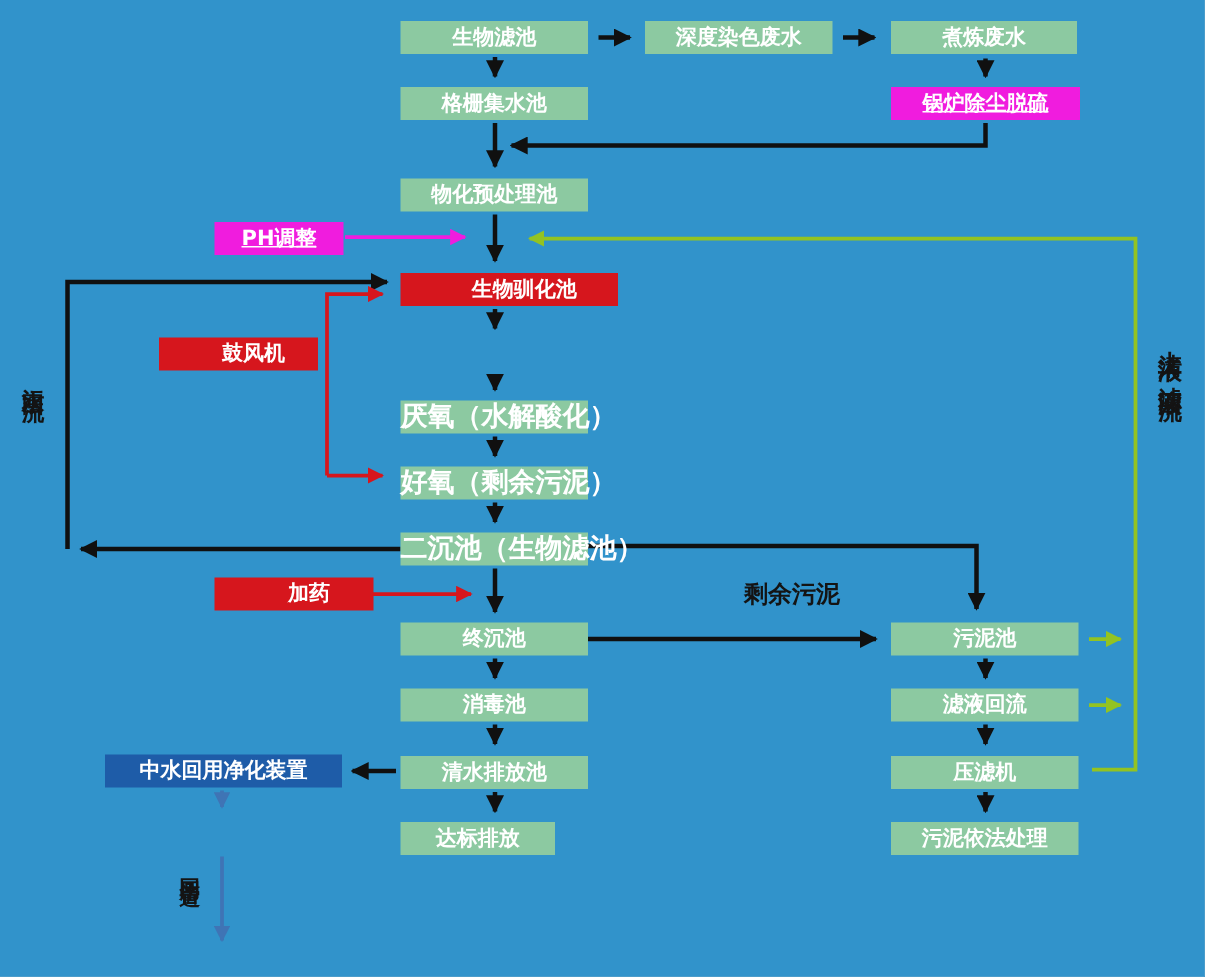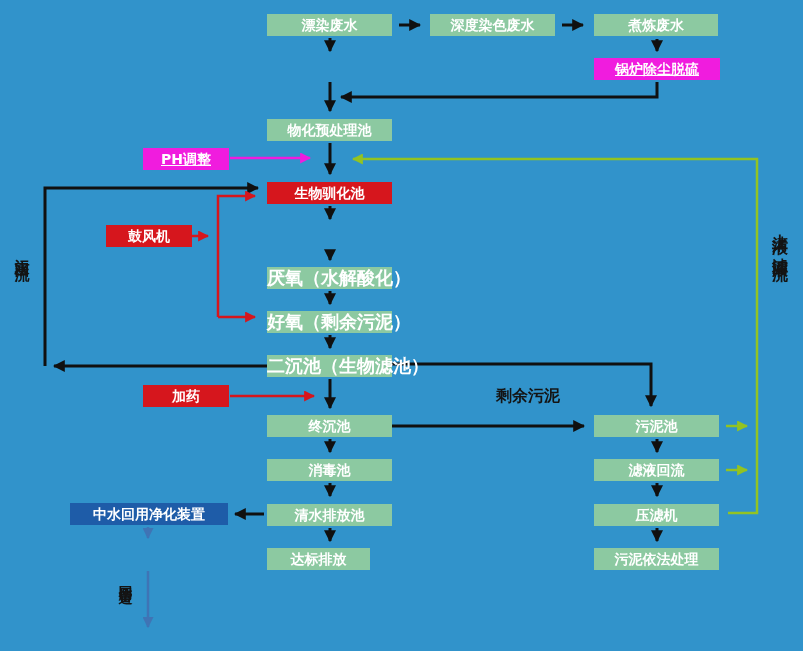--- a/index.html
+++ b/index.html
@@ -16,21 +16,21 @@
   #wires{position:absolute;left:0;top:0;pointer-events:none;}
 
   .node{
     position:absolute;
     height:22px;line-height:22px;
     text-align:center;
     color:#ffffff;font-weight:bold;font-size:14px;
     white-space:nowrap;
   }
   .g{background:var(--node-green,#8CC9A1);}
-  .r{background:var(--node-red,#D6161D);}
+  .r{background:var(--node-red,#D6161D);padding-left:20px;}
   .m{background:var(--node-magenta,#F01CDE);text-decoration:underline;}
   .db{background:var(--node-dark-blue,#1E5CA8);}
   .sm{font-size:18px;}
 
   .flabel{
     position:absolute;
     color:var(--text-black,#141414);
     font-weight:bold;font-size:16px;
     white-space:nowrap;
   }
@@ -108,23 +108,24 @@
     <path class="mline" marker-end="url(#ah-m)" d="M230,158 H310"></path>
 
     <path class="gline" marker-end="url(#ah-g)" d="M728,513 H757 V159 H353"></path>
     <path class="gline" marker-end="url(#ah-g)" d="M726,426 H747"></path>
     <path class="gline" marker-end="url(#ah-g)" d="M726,470 H747"></path>
 
     <path class="bline" marker-end="url(#ah-b)" d="M148,527 V538"></path>
     <path class="bline" marker-end="url(#ah-b)" d="M148,571 V627"></path>
   </svg>
 
-  <div class="node g" style="left:267px;top:14px;width:125px">漂染废水</div>
+  <div class="node g" style="left:267px;top:14px;width:125px">生物滤池</div>
   <div class="node g" style="left:430px;top:14px;width:125px">深度染色废水</div>
   <div class="node g" style="left:594px;top:14px;width:124px">煮炼废水</div>
+  <div class="node g" style="left:267px;top:58px;width:125px">格栅集水池</div>
   <div class="node m" style="left:594px;top:58px;width:126px">锅炉除尘脱硫</div>
 
   <div class="node g" style="left:267px;top:119px;width:125px">物化预处理池</div>
   <div class="node r" style="left:267px;top:182px;width:125px">生物驯化池</div>
   <div class="node g sm" style="left:267px;top:267px;width:125px">厌氧（水解酸化）</div>
   <div class="node g sm" style="left:267px;top:311px;width:125px">好氧（剩余污泥）</div>
   <div class="node g sm" style="left:267px;top:355px;width:125px">二沉池（生物滤池）</div>
   <div class="node g" style="left:267px;top:415px;width:125px">终沉池</div>
   <div class="node g" style="left:267px;top:459px;width:125px">消毒池</div>
   <div class="node g" style="left:267px;top:504px;width:125px">清水排放池</div>

